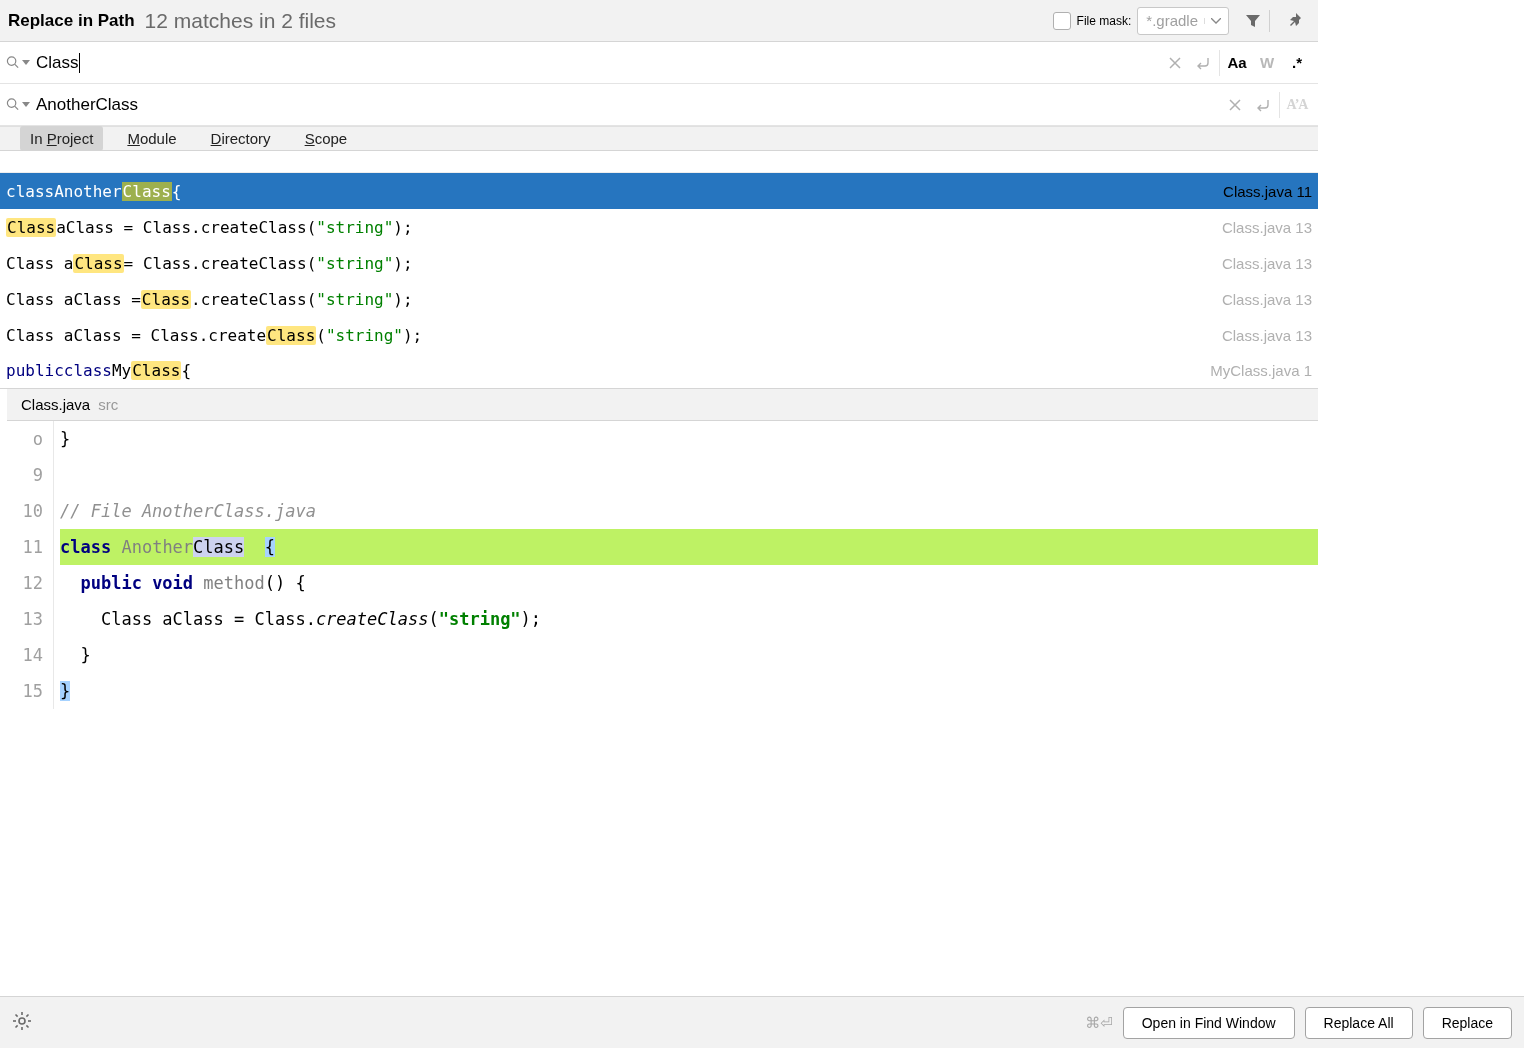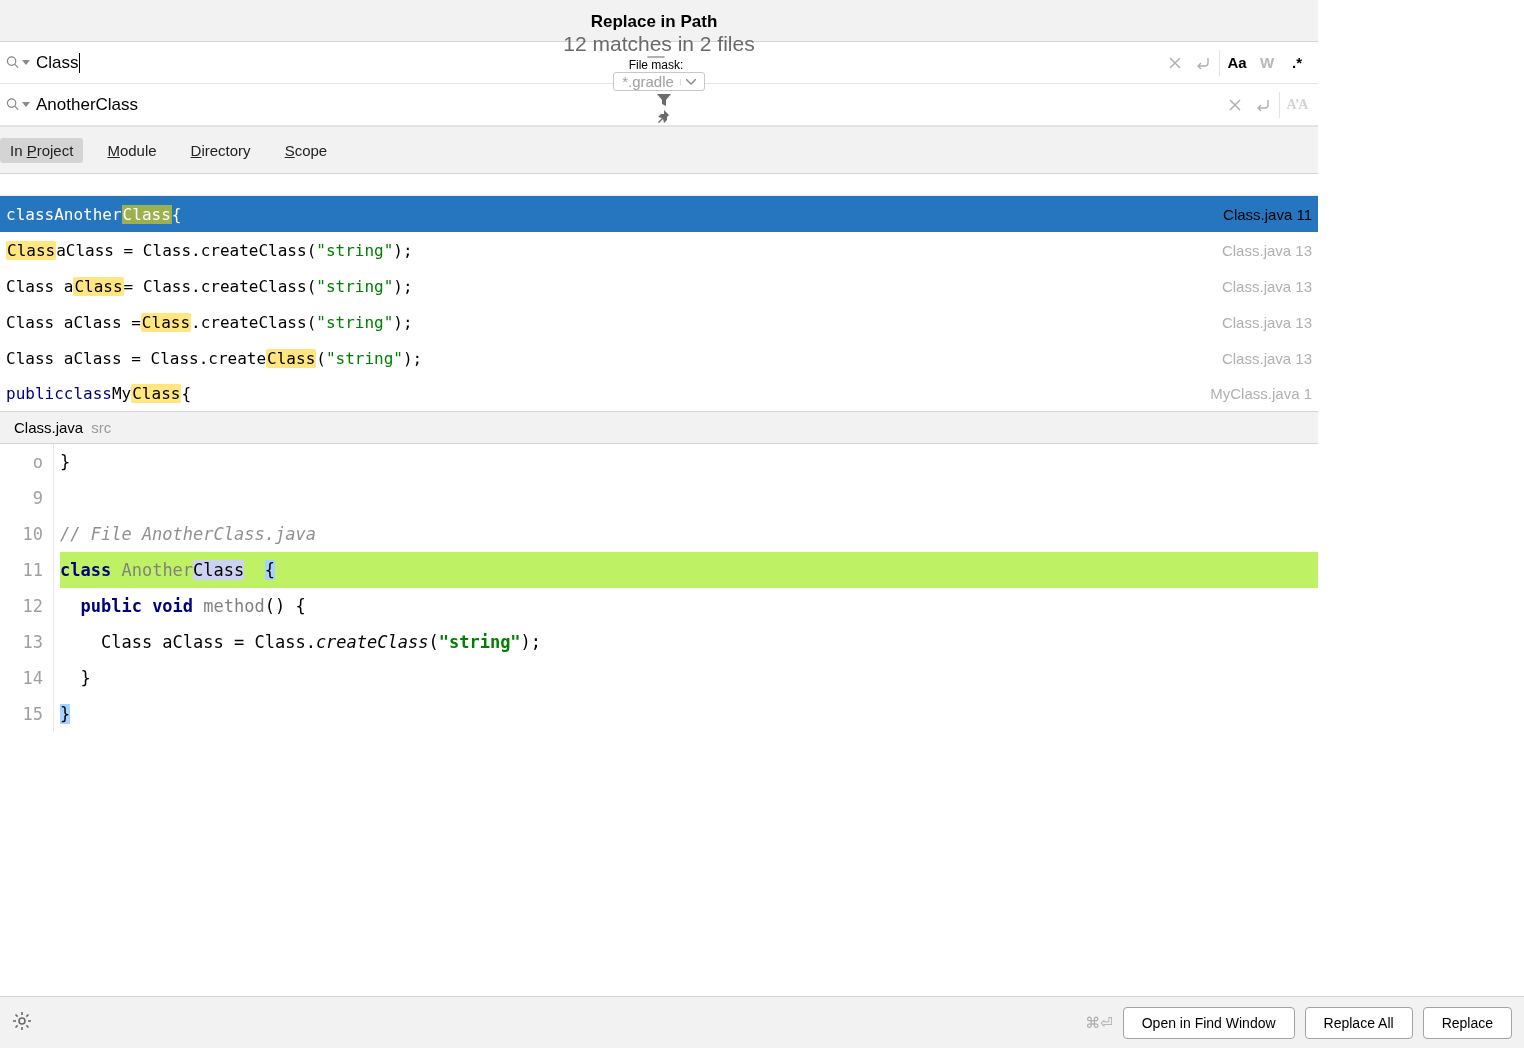--- a/index.html
+++ b/index.html
@@ -11,24 +11,23 @@
   height: 906px;
   overflow: hidden;
   color: #000;
 }
 
 
 .header {
   display: flex;
   align-items: center;
   height: 42px;
-  padding: 12px 8px;
+  padding: 4px 8px;
   border-bottom: 1px solid #d5d5d5;
   background: #f2f2f2;
-  flex-direction: column;
 }
 .header-title {
   font-size: 17px;
   font-weight: 600;
   margin-right: 10px;
 }
 .header-sub {
   font-size: 21px;
   color: #6a6a6a;
 }
@@ -107,25 +106,25 @@
   color: #b8b8b8;
   font-weight: 600;
 }
 .opt.active { color: #000000; }
 .opt.broad { font-family: Georgia, serif; font-size: 14px; letter-spacing: -1px; }
 
 
 .scope-row {
   display: flex;
   align-items: center;
-  height: 48px;
+  height: 25px;
   background: #f2f2f2;
   border-top: 1px solid #e0e0e0;
   border-bottom: 1px solid #d5d5d5;
-  padding: 0 0;
+  padding: 0 20px;
   gap: 14px;
 }
 .scope-tab {
   padding: 4px 10px;
   font-size: 15px;
   border-radius: 3px;
   color: #222;
 }
 .scope-tab.active {
   background: #d4d4d4;
@@ -185,20 +184,21 @@
 
 .preview-header {
   display: flex;
   align-items: center;
   height: 32px;
   background: #f2f2f2;
   padding: 0 14px;
   gap: 8px;
   border-bottom: 1px solid #d5d5d5;
   font-size: 15px;
+  margin-left: 7px;
 }
 .preview-dir { color: #999; }
 
 
 .editor {
   display: flex;
   font-family: "Menlo", "Consolas", monospace;
   font-size: 17px;
   line-height: 36px;
 }

